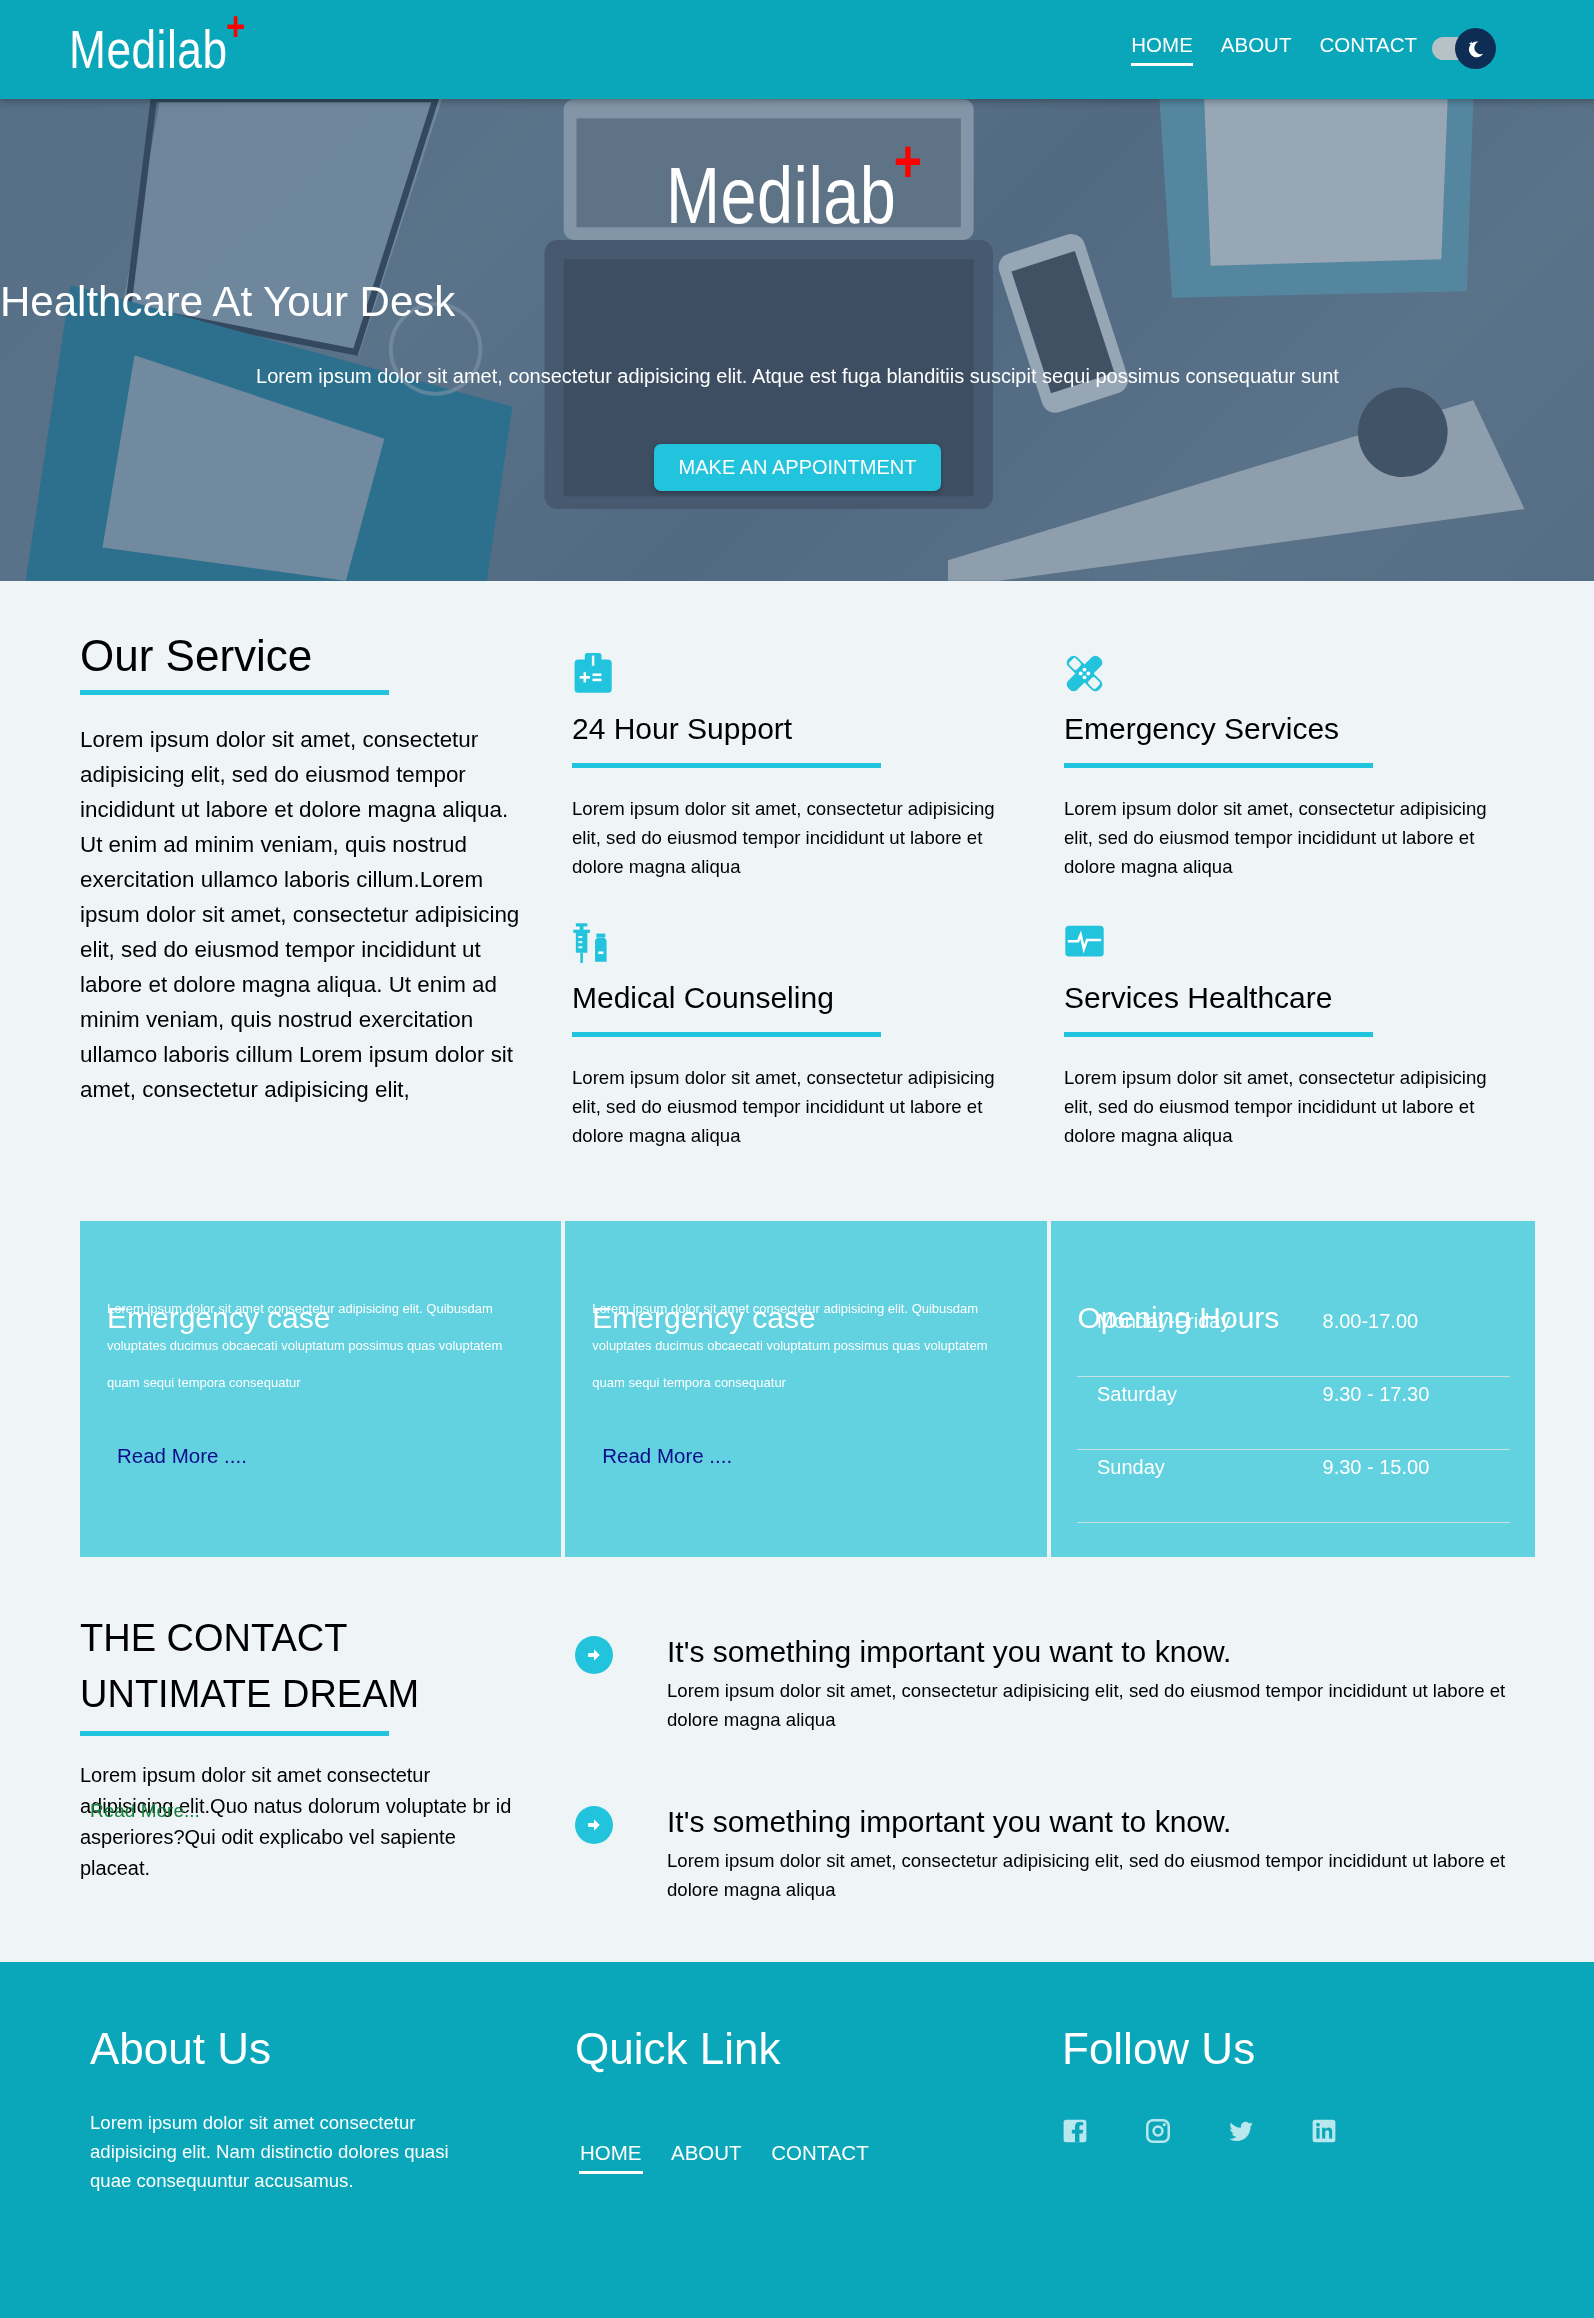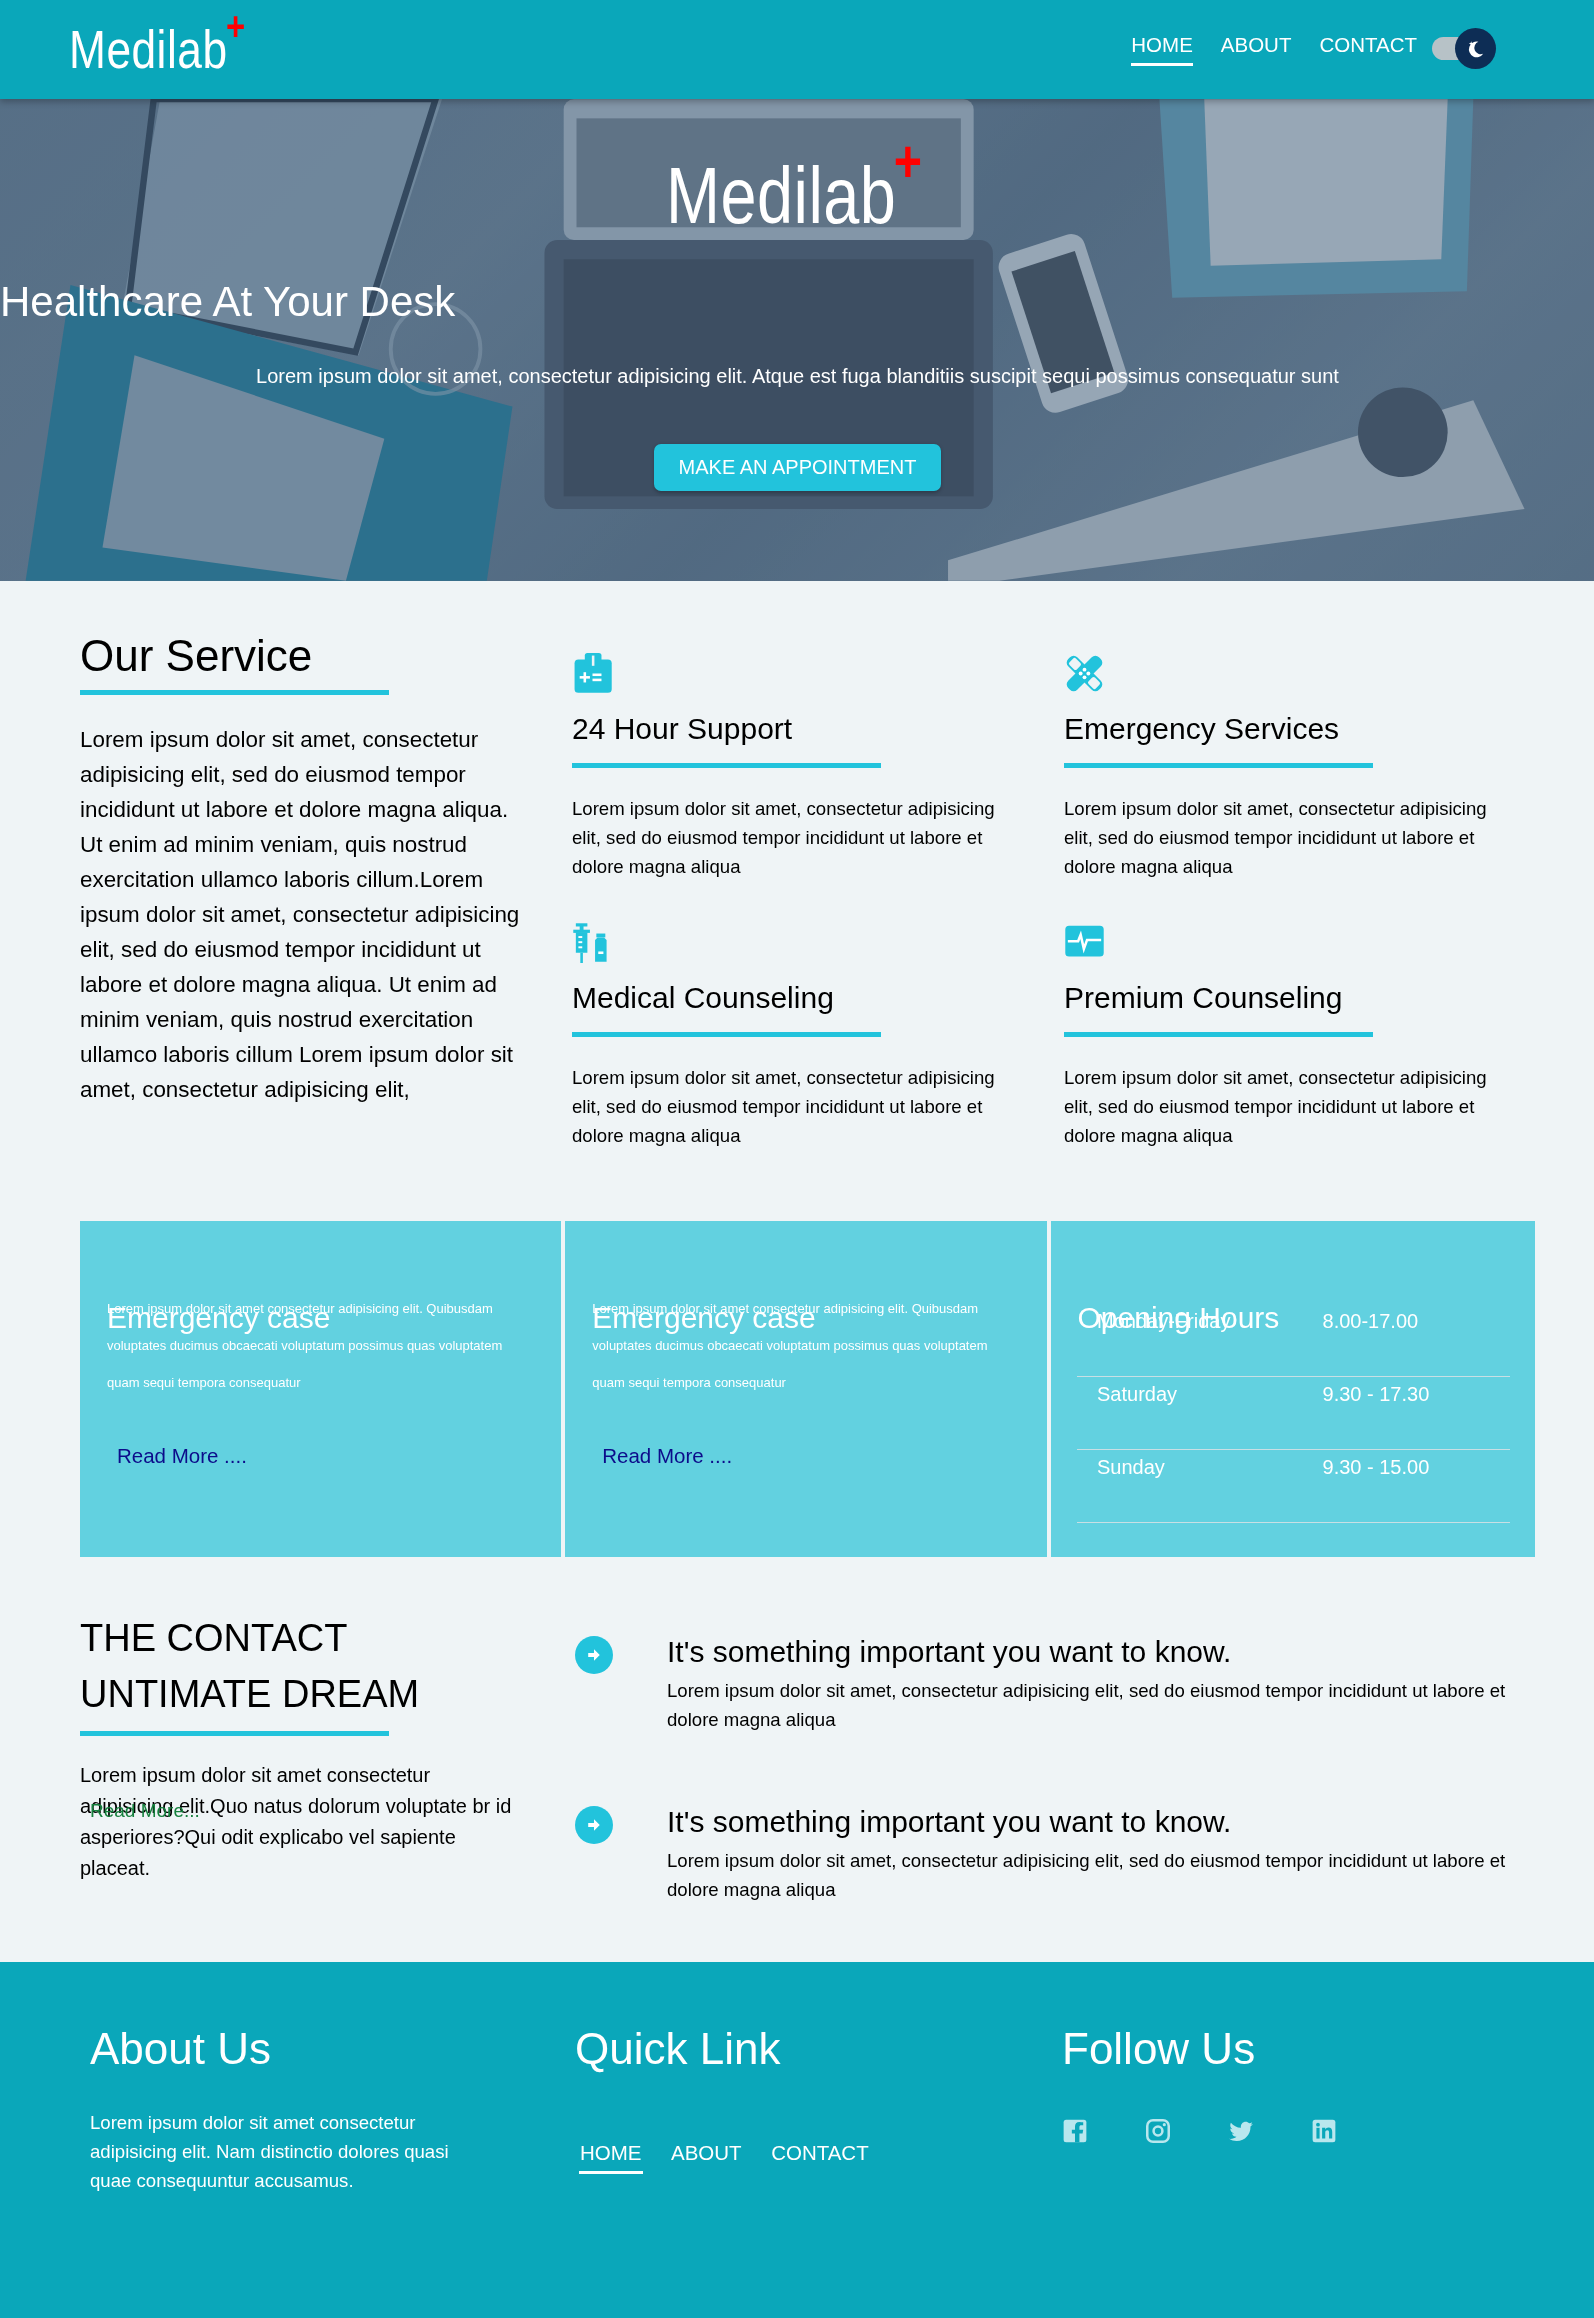--- a/index.html
+++ b/index.html
@@ -193,21 +193,21 @@
     <div class="svc-title">Medical Counseling</div>
     <div class="svc-line"></div>
     <p class="svc-text">Lorem ipsum dolor sit amet, consectetur adipisicing elit, sed do eiusmod tempor incididunt ut labore et dolore magna aliqua</p>
   </div>
 
   <div class="svc" style="left:1064px; top:922px;">
     <svg class="svc-icon" viewBox="0 0 64 64">
       <rect x="2" y="6" width="60" height="48" rx="6" fill="#22c3dc"></rect>
       <polyline points="6,30 22,30 26,20 31,42 36,28 58,28" fill="none" stroke="#fff" stroke-width="4"></polyline>
     </svg>
-    <div class="svc-title">Premium Counseling</div>
+    <div class="svc-title">Services Healthcare</div>
     <div class="svc-line"></div>
     <p class="svc-text">Lorem ipsum dolor sit amet, consectetur adipisicing elit, sed do eiusmod tempor incididunt ut labore et dolore magna aliqua</p>
   </div>
 </section>
 
 <section class="cases">
   <div class="case c1">
     <h3 class="case-title">Emergency case</h3>
     <p class="case-text">Lorem ipsum dolor sit amet consectetur adipisicing elit. Quibusdam voluptates ducimus obcaecati voluptatum possimus quas voluptatem quam sequi tempora consequatur</p>
     <a class="case-link">Read More ....</a>

